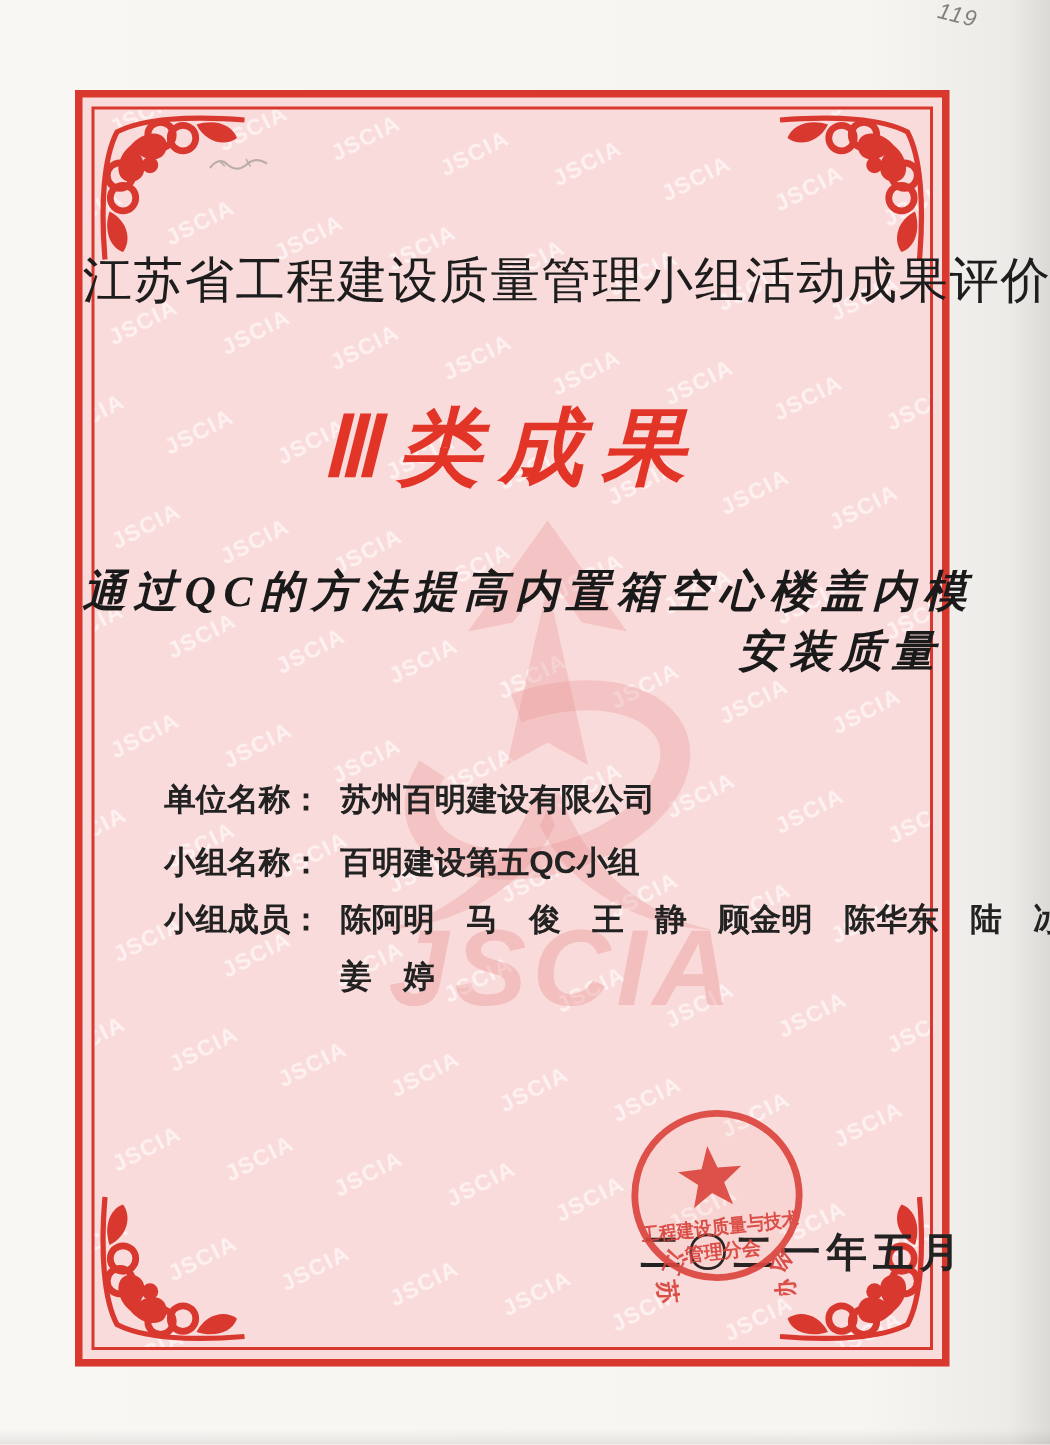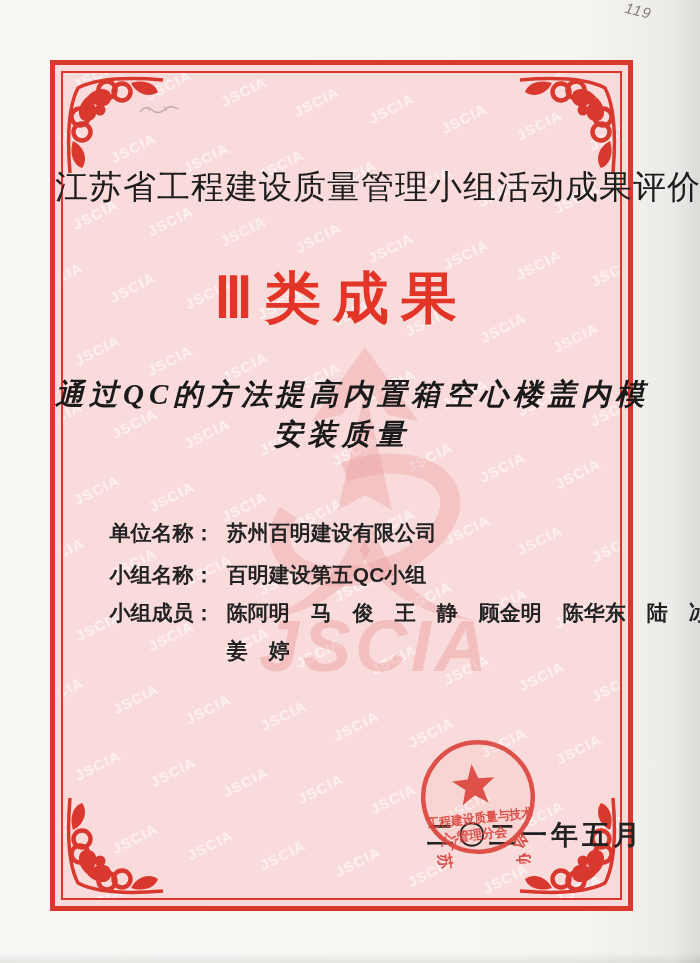--- a/index.html
+++ b/index.html
@@ -35,29 +35,29 @@
     font-size:72px;font-weight:bold;font-style:italic;letter-spacing:4px;
     color:rgba(233,151,149,0.42);
   }
   
   .cert-title{
     position:absolute;top:100px;left:0;width:100%;text-align:center;
     font-size:33px;font-weight:normal;color:#1d1d1d;letter-spacing:1px;white-space:nowrap;
   }
   .award-grade{
     position:absolute;top:196px;left:0;width:100%;text-align:center;
-    font-family:"Liberation Serif",serif;font-weight:bold;
+    font-family:"Liberation Serif",serif;font-style:italic;font-weight:bold;
     font-size:56px;color:#e23528;letter-spacing:12px;
   }
   .achievement{
     position:absolute;left:0;width:100%;text-align:center;
     font-family:"Liberation Serif",serif;font-style:italic;font-weight:bold;
     font-size:29px;color:#1a1a1a;letter-spacing:5px;white-space:nowrap;
   }
-  .ach1{top:310px;font-family:Liberation Serif, serif;} .ach2{top:350px;}
+  .ach1{top:310px;font-family:Liberation Serif, serif;} .ach2{top:350px;text-align:right;}
   .field-row{
     position:absolute;left:48px;font-size:21px;font-weight:600;color:#222;
     white-space:nowrap;
   }
   .field-row .label{display:inline-block;width:118px;text-align:center;}
   .f1{top:454px;} .f2{top:496px;} .f3{top:534px;} .f4{top:572px;}
   .date-line{
     position:absolute;left:352px;top:752px;
     font-family:"Liberation Serif",serif;font-weight:600;
     font-size:27px;color:#222;letter-spacing:4px;white-space:nowrap;z-index:2;margin-left:20px;

